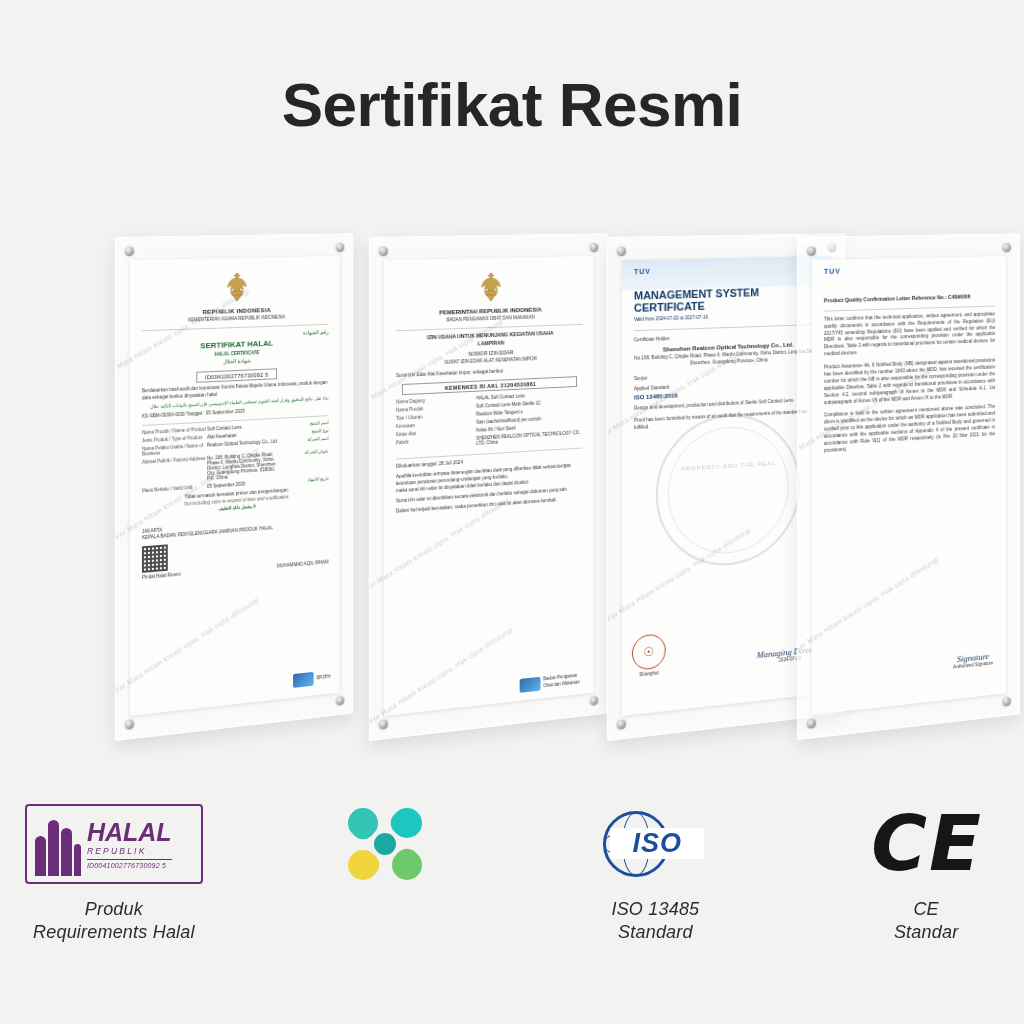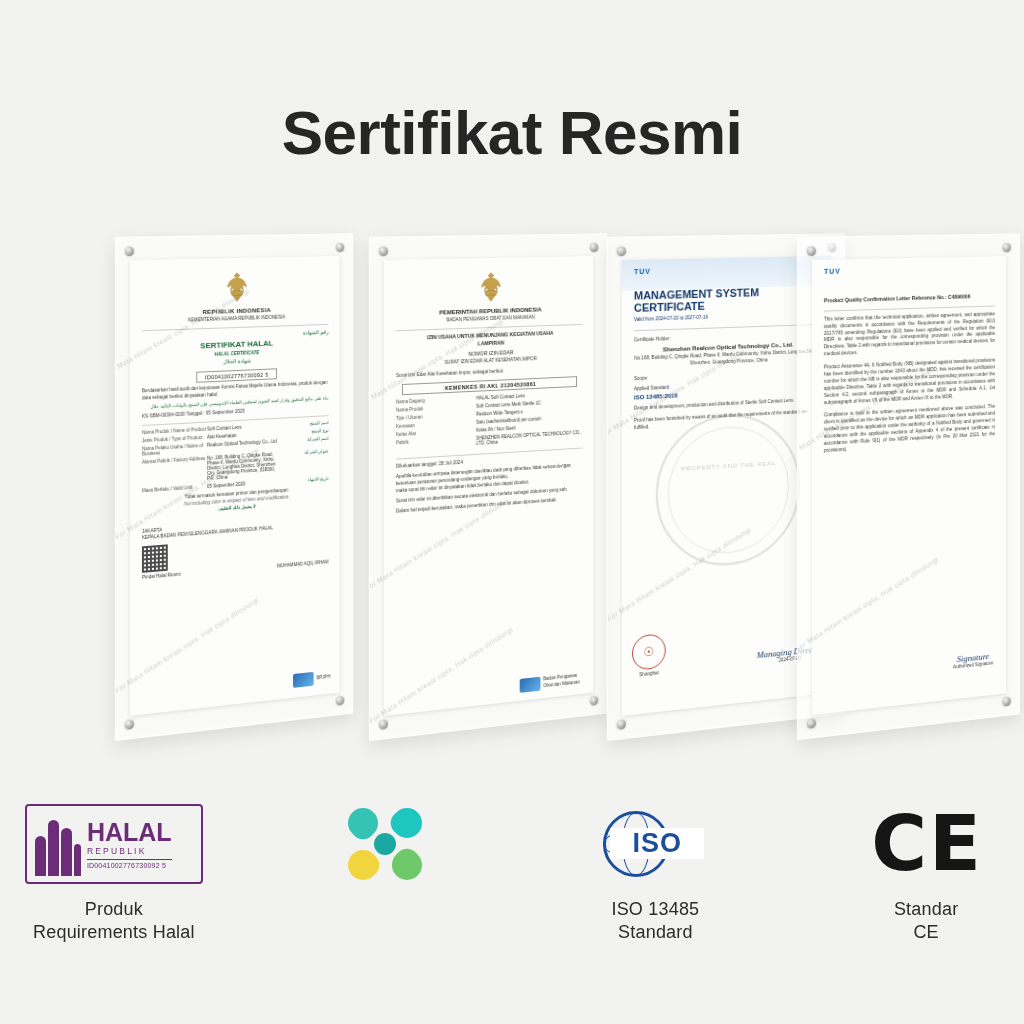--- a/index.html
+++ b/index.html
@@ -9,21 +9,21 @@
     font-family: "Liberation Sans", sans-serif;
     overflow: hidden;
   }
   .page {
     position: relative;
     width: 1024px; height: 1024px;
     background: #f2f2f0;
   }
 
   
-  .header { position: absolute; top: 72px; left: 0; width: 100%; text-align: center; margin-top: 28px; }
+  .header { position: absolute; top: 72px; left: 0; width: 100%; text-align: center; }
   .title {
     font-size: 62px; font-weight: bold; color: #262626;
     letter-spacing: -0.5px; line-height: 1.05;
   }
   .subtitle {
     margin-top: 14px;
     font-size: 33px; color: #333; font-weight: 400;
     letter-spacing: 0.2px;
   }
 
@@ -144,20 +144,21 @@
   .tuv {
     font-family: "Liberation Sans", sans-serif;
     font-size: 7px; font-weight: bold; color: #0b5ca8; letter-spacing: 1px;
   }
 
   
   .badges {
     position: absolute; left: 16px; right: 0; top: 800px;
     display: flex; justify-content: center; align-items: flex-start;
     gap: 75px;
+    font-style: italic;
   }
   .badge { width: 200px; text-align: center; }
   .badge-art { height: 88px; display: flex; align-items: center; justify-content: center; }
   .badge-cap {
     font-size: 18px; color: #2c2c2c; line-height: 1.3; margin-top: 10px;
     letter-spacing: 0.2px;
   }
 
   
   .halal-box {
@@ -509,20 +510,20 @@
     </div>
 
     <div class="badge">
       <div class="badge-art">
         <div class="ce">
           <span class="ce-c">C</span>
           <span class="ce-e">E</span>
         </div>
       </div>
       <div class="badge-cap">
+        <div>CE</div>
         <div>Standar</div>
-        <div>CE</div>
       </div>
     </div>
 
   </div>
 
 </div>
 
 </body></html>

